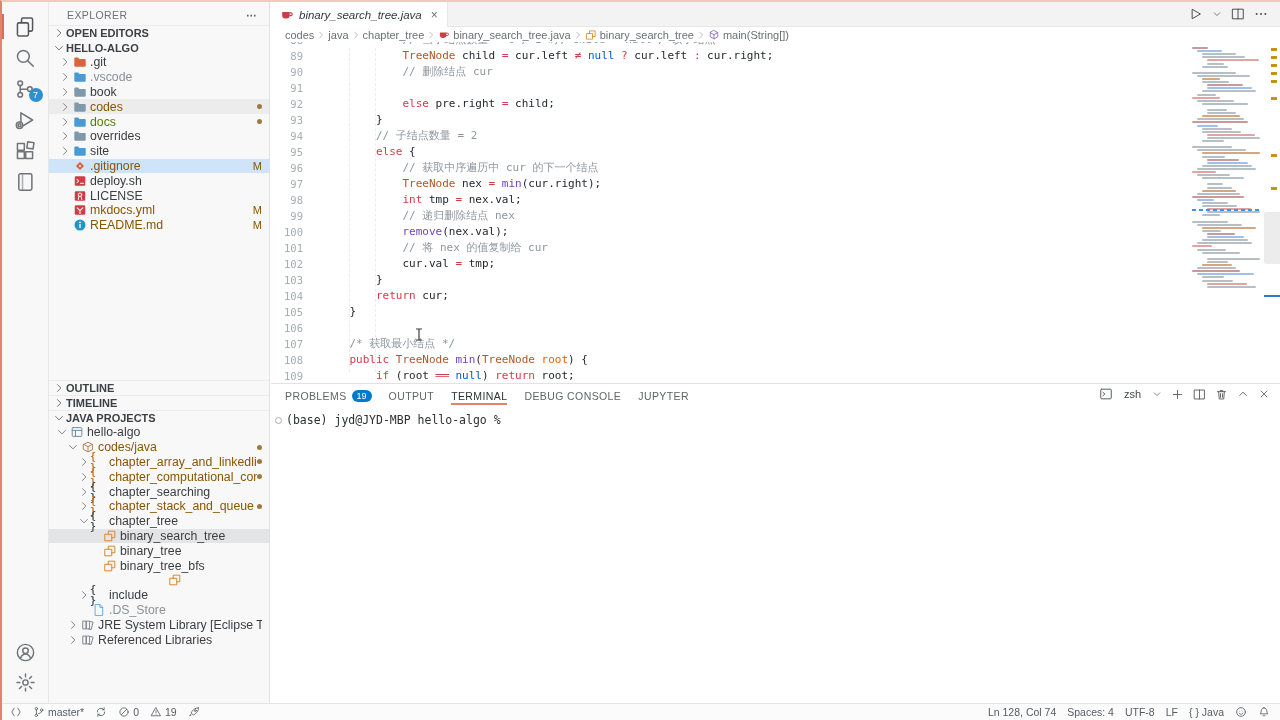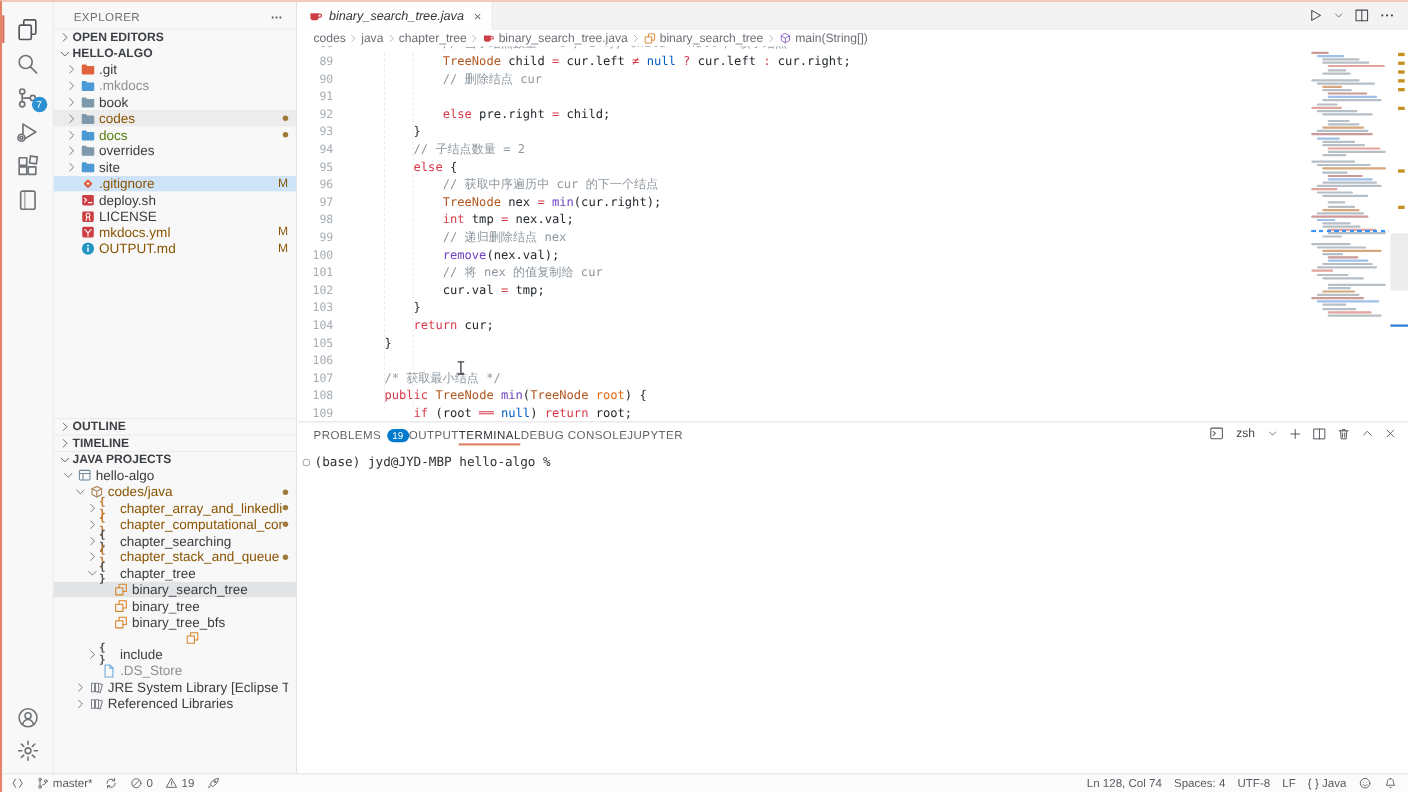--- a/index.html
+++ b/index.html
@@ -68,21 +68,21 @@
     background:repeating-linear-gradient(90deg,#3794ff 0 4px,transparent 4px 7px); }
   .ruler { position:absolute; left:993px; top:0; width:18px; height:341px; }
   .rthumb { position:absolute; left:0; width:18px; background:rgba(110,110,110,.13); border-radius:2px; }
   .rmark { position:absolute; left:7px; width:6px; height:3px; background:#c79022; }
   .rcursor { position:absolute; left:0; width:18px; height:2px; background:#2a7cd4; }
   .ibeam { position:absolute; }
 
   
   .panel { position:absolute; top:381px; left:0; right:0; height:320px; background:#fff;
     border-top:1px solid #e2e2e2; }
-  .panel-tabs { position:absolute; top:0; left:14px; height:23px; display:flex; align-items:center; }
+  .panel-tabs { position:absolute; top:0; left:14px; height:23px; display:flex; align-items:center; gap:17px; }
   .ptab { position:relative; display:flex; align-items:center; gap:5px; font-size:10.5px; letter-spacing:.4px;
     color:#616469; cursor:pointer; height:23px; }
   .ptab.active { color:#2f3237; }
   .ptab.active:after { content:""; position:absolute; left:0; right:0; bottom:2px; height:2px; background:#e0846b; }
   .pbadge { background:#007acc; color:#fff; border-radius:8px; font-size:9px; padding:1px 5px; letter-spacing:0; }
   .panel-actions { position:absolute; top:3px; right:10px; display:flex; align-items:center; gap:9px; color:#53575c; }
   .shell-lbl { font-size:11px; color:#44484d; margin:0 2px; }
   .terminal { position:absolute; top:29px; left:4px; display:flex; align-items:center; gap:4px;
     font-family:"DejaVu Sans Mono", monospace; font-size:11.5px; color:#2d2f31; }
   .cmd-circle { width:7px; height:7px; border:1px solid #a9aeb4; border-radius:50%; flex:none; }
@@ -221,21 +221,21 @@
               <path d="M6 3.5L10.5 8 6 12.5"></path>
             </svg>
           </span>
           <span class="fic">
             <span style="display: flex;">
               <svg width="14" height="14" viewBox="0 0 16 16" fill="none" stroke="#4a9ad5" stroke-width="1.1" stroke-linecap="round" stroke-linejoin="round">
                 <path d="M1.5 3.8c0-.5.4-.9.9-.9h3.4l1.5 1.6h6.3c.5 0 .9.4.9.9v7c0 .5-.4.9-.9.9H2.4c-.5 0-.9-.4-.9-.9z" fill="#4a9ad5" stroke="none"></path>
               </svg>
             </span>
           </span>
-          <span class="lbl lc-ignored">.mkdocs</span>
+          <span class="lbl lc-ignored">.vscode</span>
         </div>
         <div class="trow" style="padding-left: 9px;">
           <span class="chv">
             <svg width="12" height="12" viewBox="0 0 16 16" fill="none" stroke="#6a6f75" stroke-width="1.1" stroke-linecap="round" stroke-linejoin="round">
               <path d="M6 3.5L10.5 8 6 12.5"></path>
             </svg>
           </span>
           <span class="fic">
             <span style="display: flex;">
               <svg width="14" height="14" viewBox="0 0 16 16" fill="none" stroke="#7e99ab" stroke-width="1.1" stroke-linecap="round" stroke-linejoin="round">
@@ -362,21 +362,21 @@
           <span class="chv"></span>
           <span class="fic">
             <span style="display: flex;">
               <svg width="14" height="14" viewBox="0 0 16 16" fill="none" stroke="#4e5358" stroke-width="1.1" stroke-linecap="round" stroke-linejoin="round">
                 <circle cx="8" cy="8" r="6.3" fill="#2196c4" stroke="none"></circle>
                 <circle cx="8" cy="4.9" r="1" fill="#fff" stroke="none"></circle>
                 <rect x="7.25" y="6.6" width="1.5" height="5" rx=".75" fill="#fff" stroke="none"></rect>
               </svg>
             </span>
           </span>
-          <span class="lbl lc-modified">OUTPUT.md</span>
+          <span class="lbl lc-modified">README.md</span>
           <span class="mbadge">M</span>
         </div>
       </div>
 
     <div class="sb-bottom">
       <div class="sb-head">
         <span class="chv" id="ol-chv">
             <svg width="12" height="12" viewBox="0 0 16 16" fill="none" stroke="#55585c" stroke-width="1.1" stroke-linecap="round" stroke-linejoin="round">
               <path d="M6 3.5L10.5 8 6 12.5"></path>
             </svg>

